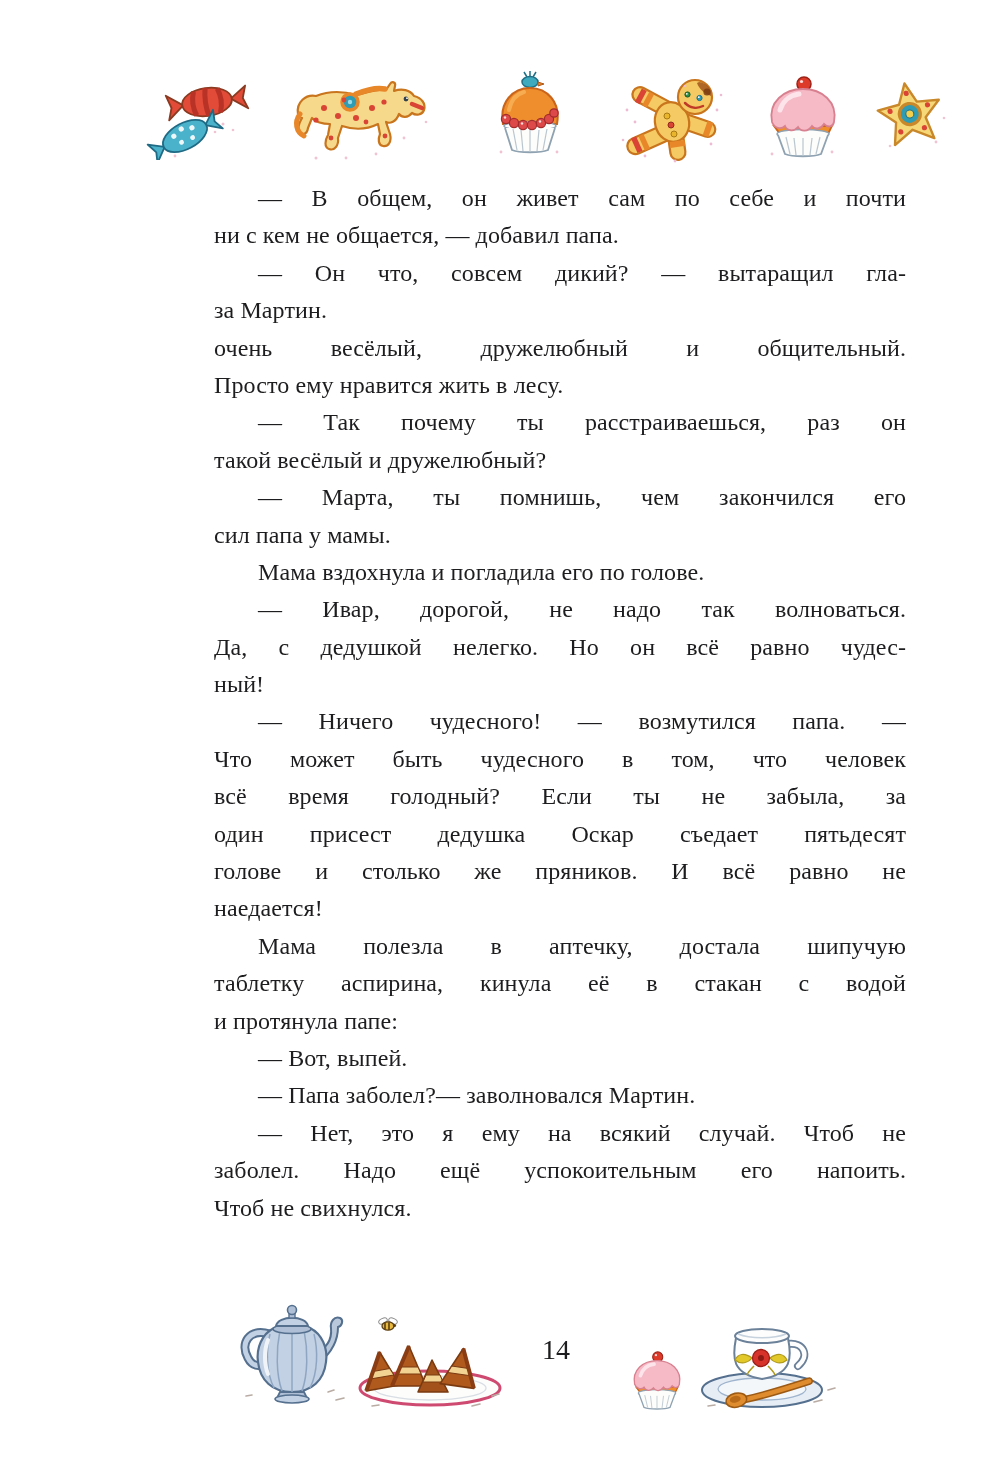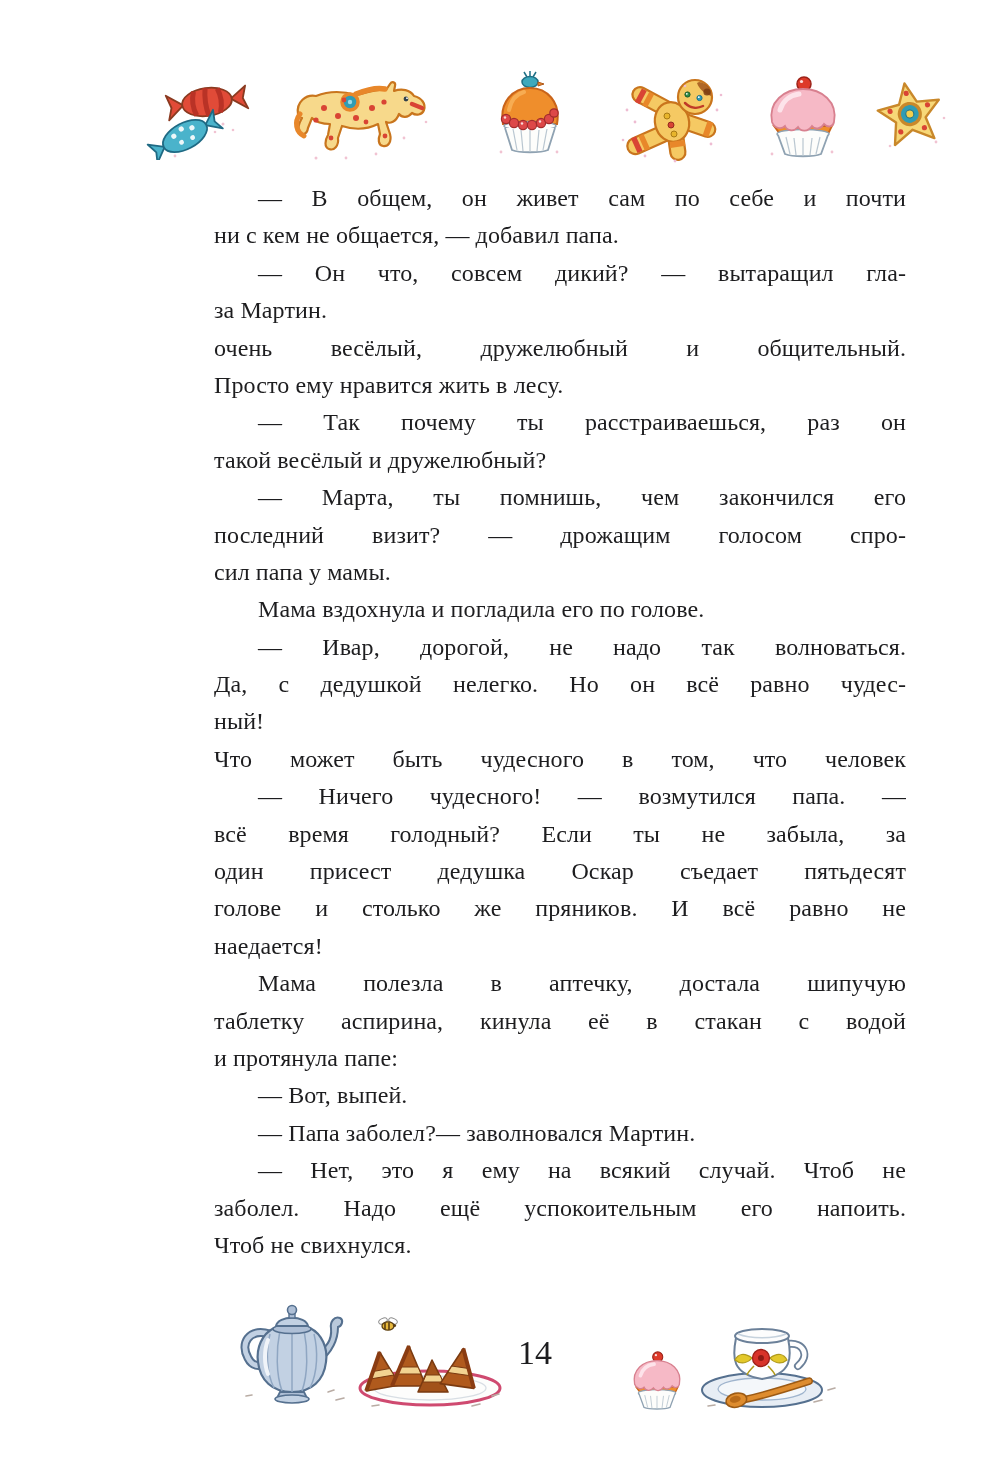--- a/index.html
+++ b/index.html
@@ -16,21 +16,21 @@
     font-size:24px; line-height:37.4px; color:#1d1d1f;
     letter-spacing:0.1px;
   }
   .line { height:37.4px; white-space:nowrap; }
   .line.ind { text-indent:44px; }
   .line.j { white-space:normal; text-align:justify; overflow:hidden; }
   .line.j::after { content:""; display:inline-block; width:100%; height:0; }
 
   .pagenum {
     position:absolute; left:518px; top:1334px; width:76px;
-    text-align:left; font-size:34px; color:#1d1d1f;
+    text-align:center; font-size:28px; color:#1d1d1f;
   }
 </style>
 </head>
 <body>
 
 <div class="page">
 
   <div class="deco" style="left:145px; top:76px; width:112px; height:84px">
     <svg viewBox="0 0 112 84">
       <g transform="rotate(-8 62 26)" stroke="#8a3a20" stroke-width="1.8" stroke-linejoin="round">
@@ -227,28 +227,27 @@
   <div class="story">
       <div class="line j ind">— В общем, он живет сам по себе и почти</div>
       <div class="line">ни с кем не общается, — добавил папа.</div>
       <div class="line j ind">— Он что, совсем дикий? — вытаращил гла-</div>
       <div class="line">за Мартин.</div>
       <div class="line j">очень весёлый, дружелюбный и общительный.</div>
       <div class="line">Просто ему нравится жить в лесу.</div>
       <div class="line j ind">— Так почему ты расстраиваешься, раз он</div>
       <div class="line">такой весёлый и дружелюбный?</div>
       <div class="line j ind">— Марта, ты помнишь, чем закончился его</div>
-      <div class="line j">последний визит? — дрожащим голосом спро-</div>
       <div class="line">сил папа у мамы.</div>
       <div class="line ind">Мама вздохнула и погладила его по голове.</div>
       <div class="line j ind">— Ивар, дорогой, не надо так волноваться.</div>
       <div class="line j">Да, с дедушкой нелегко. Но он всё равно чудес-</div>
       <div class="line">ный!</div>
+      <div class="line j ind">— Ничего чудесного! — возмутился папа. —</div>
       <div class="line j">Что может быть чудесного в том, что человек</div>
-      <div class="line j ind">— Ничего чудесного! — возмутился папа. —</div>
       <div class="line j">всё время голодный? Если ты не забыла, за</div>
       <div class="line j">один присест дедушка Оскар съедает пятьдесят</div>
       <div class="line j">голове и столько же пряников. И всё равно не</div>
       <div class="line">наедается!</div>
       <div class="line j ind">Мама полезла в аптечку, достала шипучую</div>
       <div class="line j">таблетку аспирина, кинула её в стакан с водой</div>
       <div class="line">и протянула папе:</div>
       <div class="line ind">— Вот, выпей.</div>
       <div class="line ind">— Папа заболел?— заволновался Мартин.</div>
       <div class="line j ind">— Нет, это я ему на всякий случай. Чтоб не</div>

